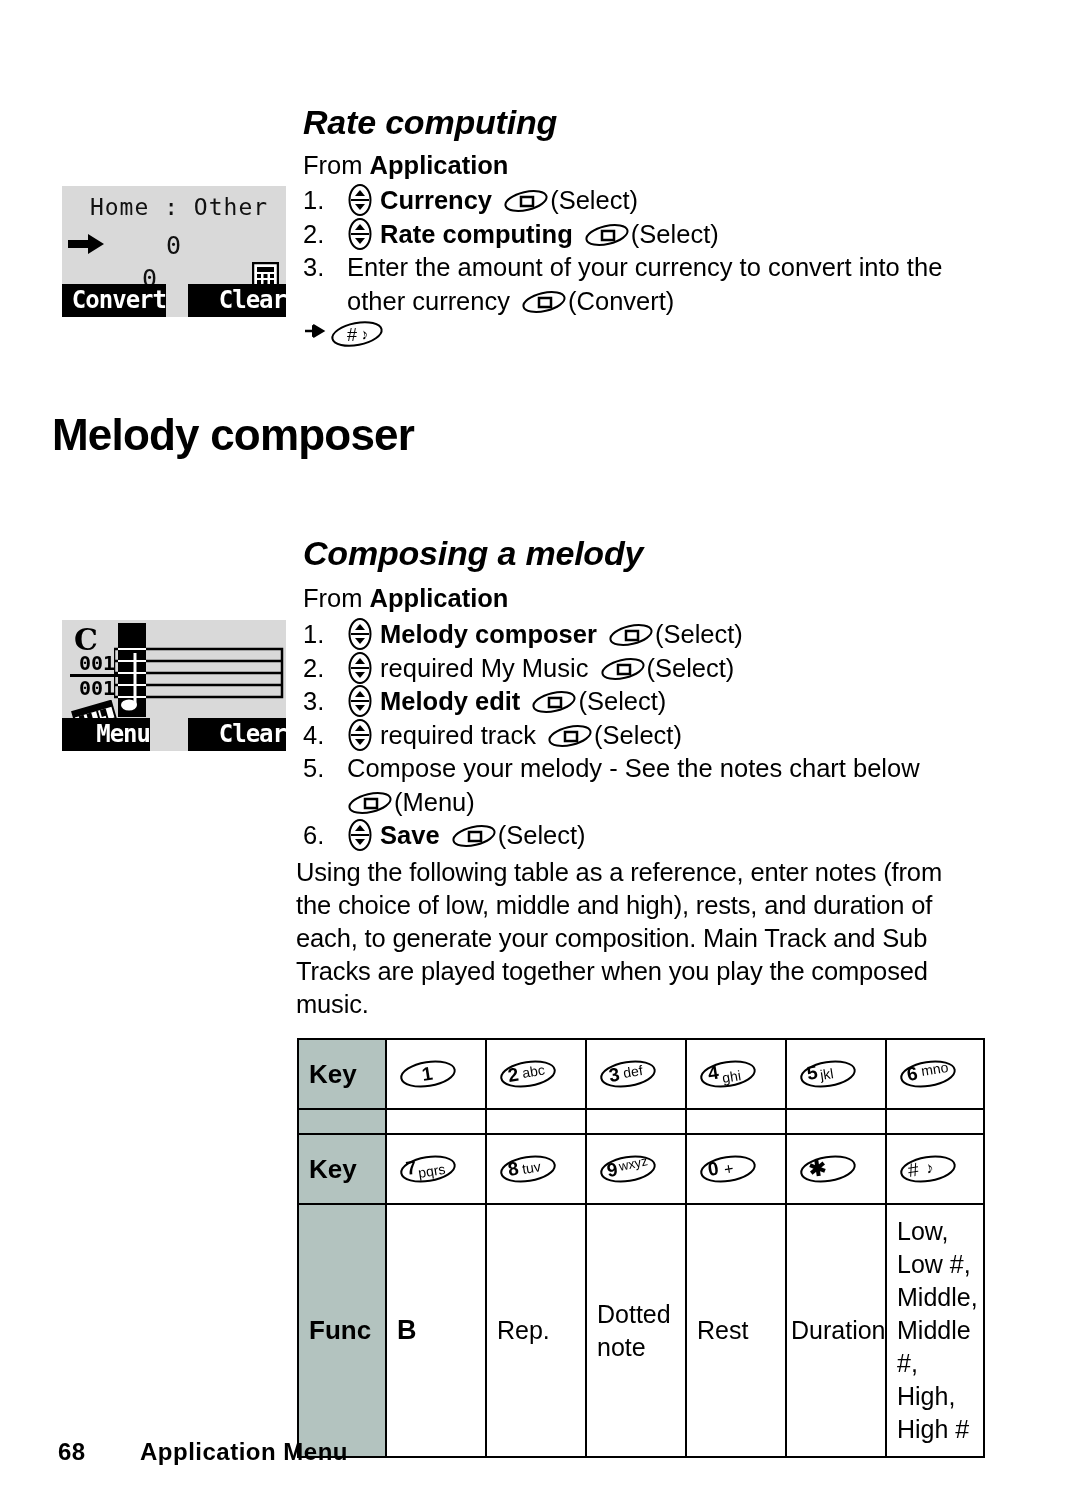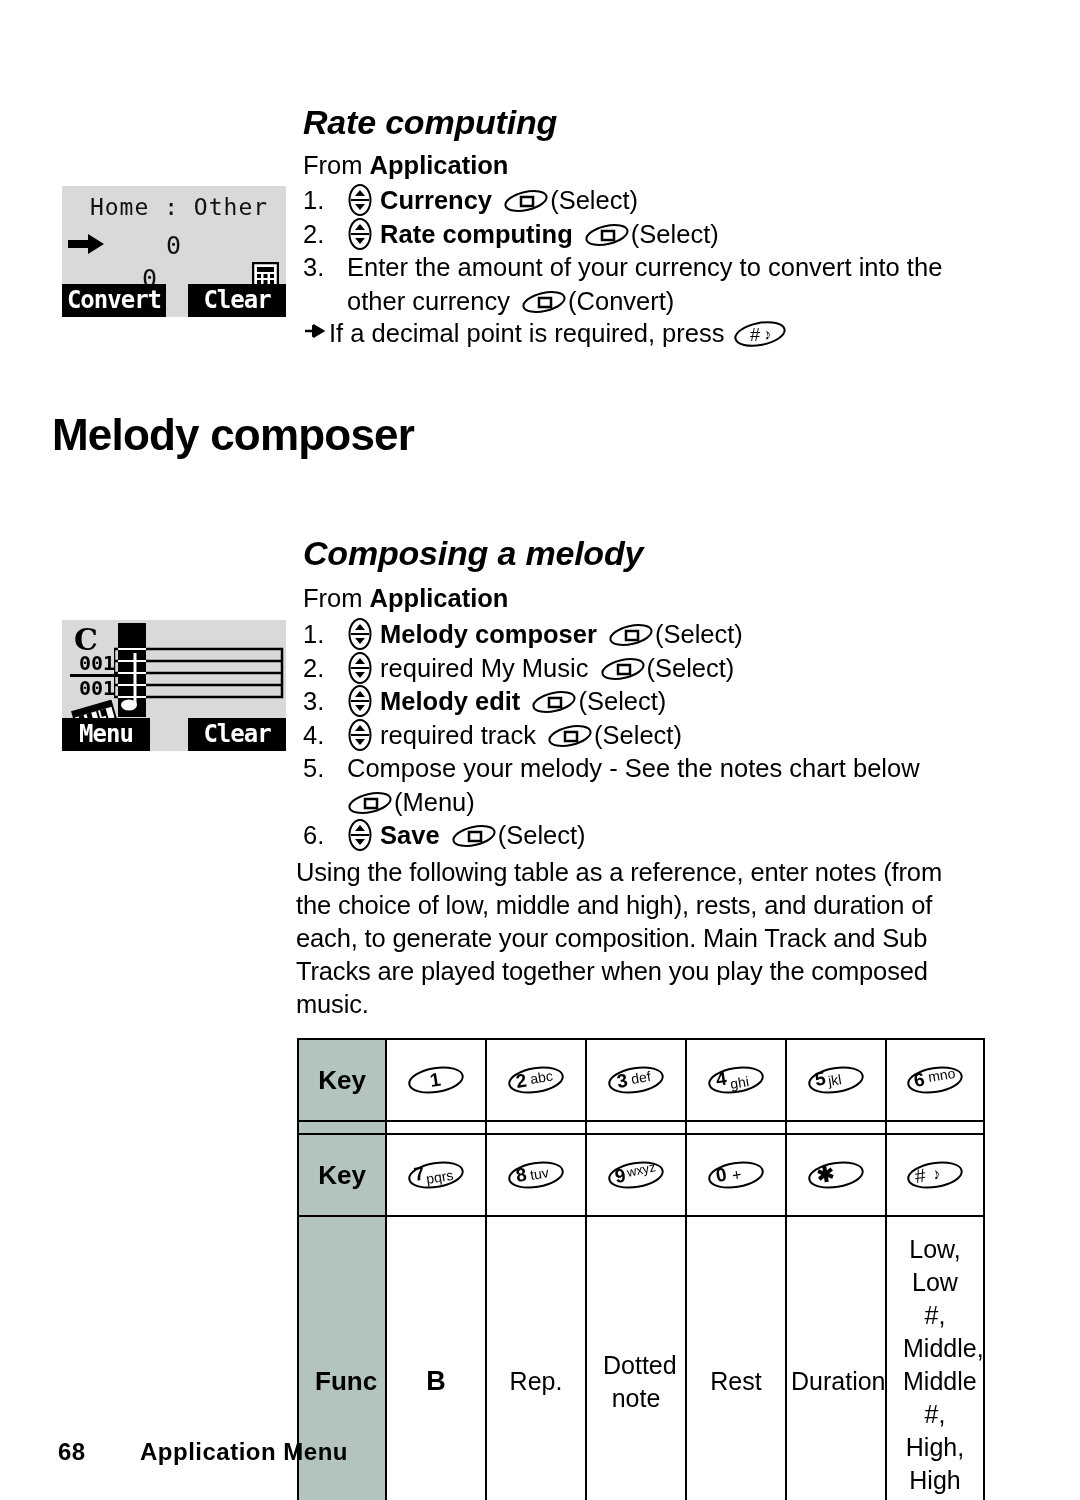--- a/index.html
+++ b/index.html
@@ -97,43 +97,43 @@
   .softkey {
     position: absolute;
     bottom: 0;
     height: 33px;
     background: #000000;
     color: #ffffff;
     font-family: "DejaVu Sans Mono", monospace;
     font-weight: bold;
     font-size: 24px;
     line-height: 33px;
-    text-align: center;
+    text-align: right;
     letter-spacing: -1px;
   }
   .lcd-text {
     position: absolute;
     font-family: "DejaVu Sans Mono", monospace;
     font-size: 22px;
     letter-spacing: 1px;
     color: #111;
   }
 
   
   table.keytab {
     position: absolute;
     border-collapse: collapse;
     table-layout: fixed;
   }
   table.keytab td {
     border: 2px solid #000;
-    text-align: center;
+    text-align: left;
     vertical-align: middle;
     font-size: 25px;
-    padding: 16px;
+    padding: 10px;
     background: #ffffff;
   }
   table.keytab td.hdr {
     background: #b3c3bf;
     font-weight: bold;
     font-size: 26px;
   }
   table.keytab td.keycell { height: 48px; }
   table.keytab td.func { height: 46px; font-weight: bold; font-size: 28px; }
   td.lefttext { text-align: left; padding-left: 10px; font-weight: normal; font-size: 25px; }
@@ -206,21 +206,21 @@
   </div>
 </div>
 
 <div class="blist" style="left:303px; top:317px;">
   <div class="bitem">
     <span class="barrow">
       <svg viewBox="0 0 24 24" width="24" height="24">
           <path d="M2 12 L18 12 M10 6 L20 12 L10 18" fill="none" stroke="#000" stroke-width="2.4"></path>
           <path d="M9 6 L20 12 L9 18 Z" fill="#000"></path>
         </svg>
-    </span><span>If a decimal point is required, press </span><span class="icn keysm">
+    </span><span class="icn keysm">
       <svg viewBox="0 0 56 28" width="56" height="28">
           <ellipse cx="28" cy="14" rx="25" ry="11" fill="none" stroke="#000" stroke-width="2" transform="rotate(-11 28 14)"></ellipse>
           <text x="18" y="21" font-family="Liberation Sans, sans-serif" font-size="18" fill="#000">#</text>
           <text x="33" y="20" font-family="Liberation Sans, sans-serif" font-size="15" fill="#000" transform="rotate(-14 33 20)">♪</text>
         </svg>
     </span>
   </div>
 </div>
 
 <div class="phone" style="left:62px; top:186px; width:224px; height:131px;">

